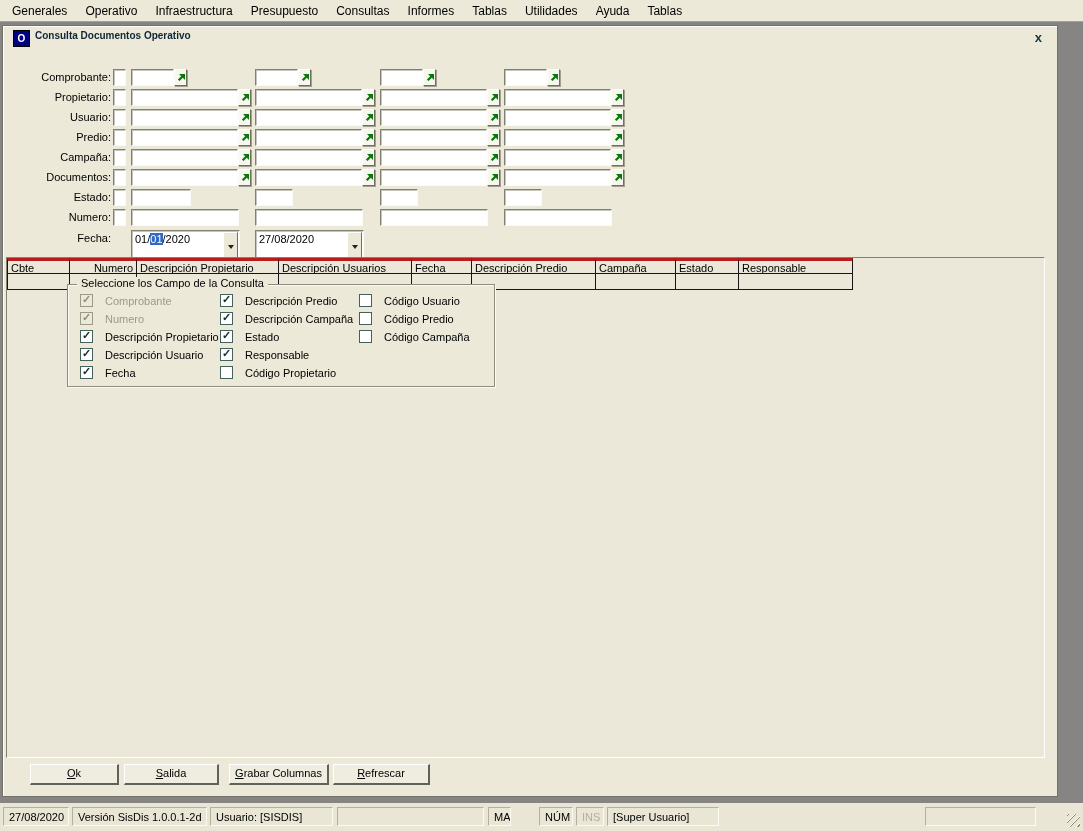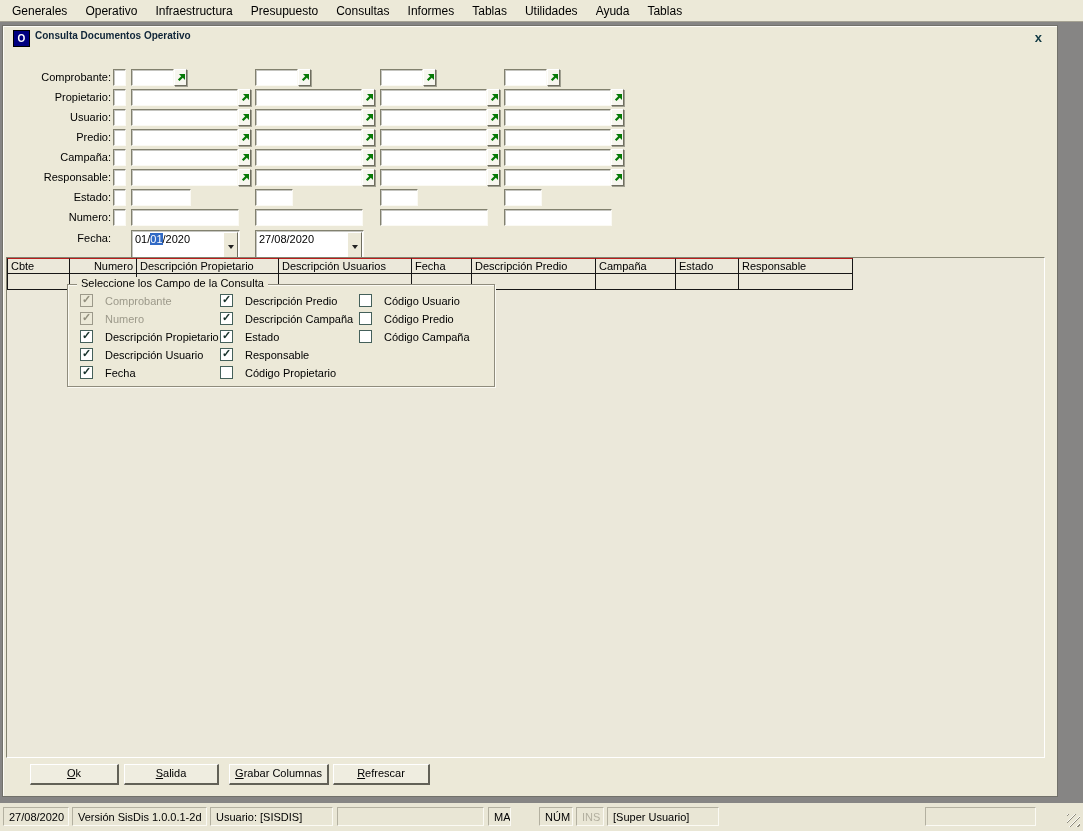--- a/index.html
+++ b/index.html
@@ -65,21 +65,21 @@
     position:absolute;left:3px;top:231px;width:1039px;height:501px;
     background:#EBE8DA;box-sizing:border-box;
     border:1px solid #83826f;border-bottom-color:#fff;border-right-color:#fff;
   }
   .hrow{position:absolute;left:0;display:flex;}
   .hcell{
     box-sizing:border-box;height:16px;padding:1px 3px 0 3px;
     border-right:1px solid #161616;border-bottom:1px solid #161616;
     background:#EBE8DA;white-space:nowrap;overflow:hidden;
   }
-  .hrow.r1 .hcell{border-top:1px solid #b91c1c;}
+  .hrow.r1 .hcell{border-top:3px solid #b91c1c;}
   .hcell:first-child{border-left:1px solid #161616;}
   .hcell.num{text-align:right;}
   
   .fieldsbox{
     position:absolute;left:64px;top:258px;width:428px;height:103px;
     background:#ECE9D8;box-sizing:border-box;
     border:1px solid #8f8c7d;
     box-shadow:1px 1px 0 #fbfaf3,inset 1px 1px 0 #fbfaf3;
     z-index:5;
   }
@@ -144,21 +144,21 @@
     <span class="title-icon">O</span>
     <span class="title-text">Consulta Documentos Operativo</span>
     <span class="close-x">x</span>
   </div>
 
   <div class="flabel" style="top:45px">Comprobante:</div>
   <div class="flabel" style="top:65px">Propietario:</div>
   <div class="flabel" style="top:85px">Usuario:</div>
   <div class="flabel" style="top:105px">Predio:</div>
   <div class="flabel" style="top:125px">Campaña:</div>
-  <div class="flabel" style="top:145px">Responsable:</div>
+  <div class="flabel" style="top:145px">Documentos:</div>
   <div class="flabel" style="top:165px">Estado:</div>
   <div class="flabel" style="top:185px">Numero:</div>
   <div class="flabel" style="top:206px">Fecha:</div>
 
   <div class="mini sunken" style="left:110px;top:43px"></div>
   <div class="inp sunken" style="left:128px;top:43px;width:43px"></div>
   <div class="lkp" style="left:171px;top:43px">
       <span>
         <svg class="lk" width="10" height="10" viewBox="0 0 10 10">
           <path d="M3 1 H9 V7 L6.8 4.8 L3.5 8.1 L1.9 6.5 L5.2 3.2 Z" fill="#067906"></path>

